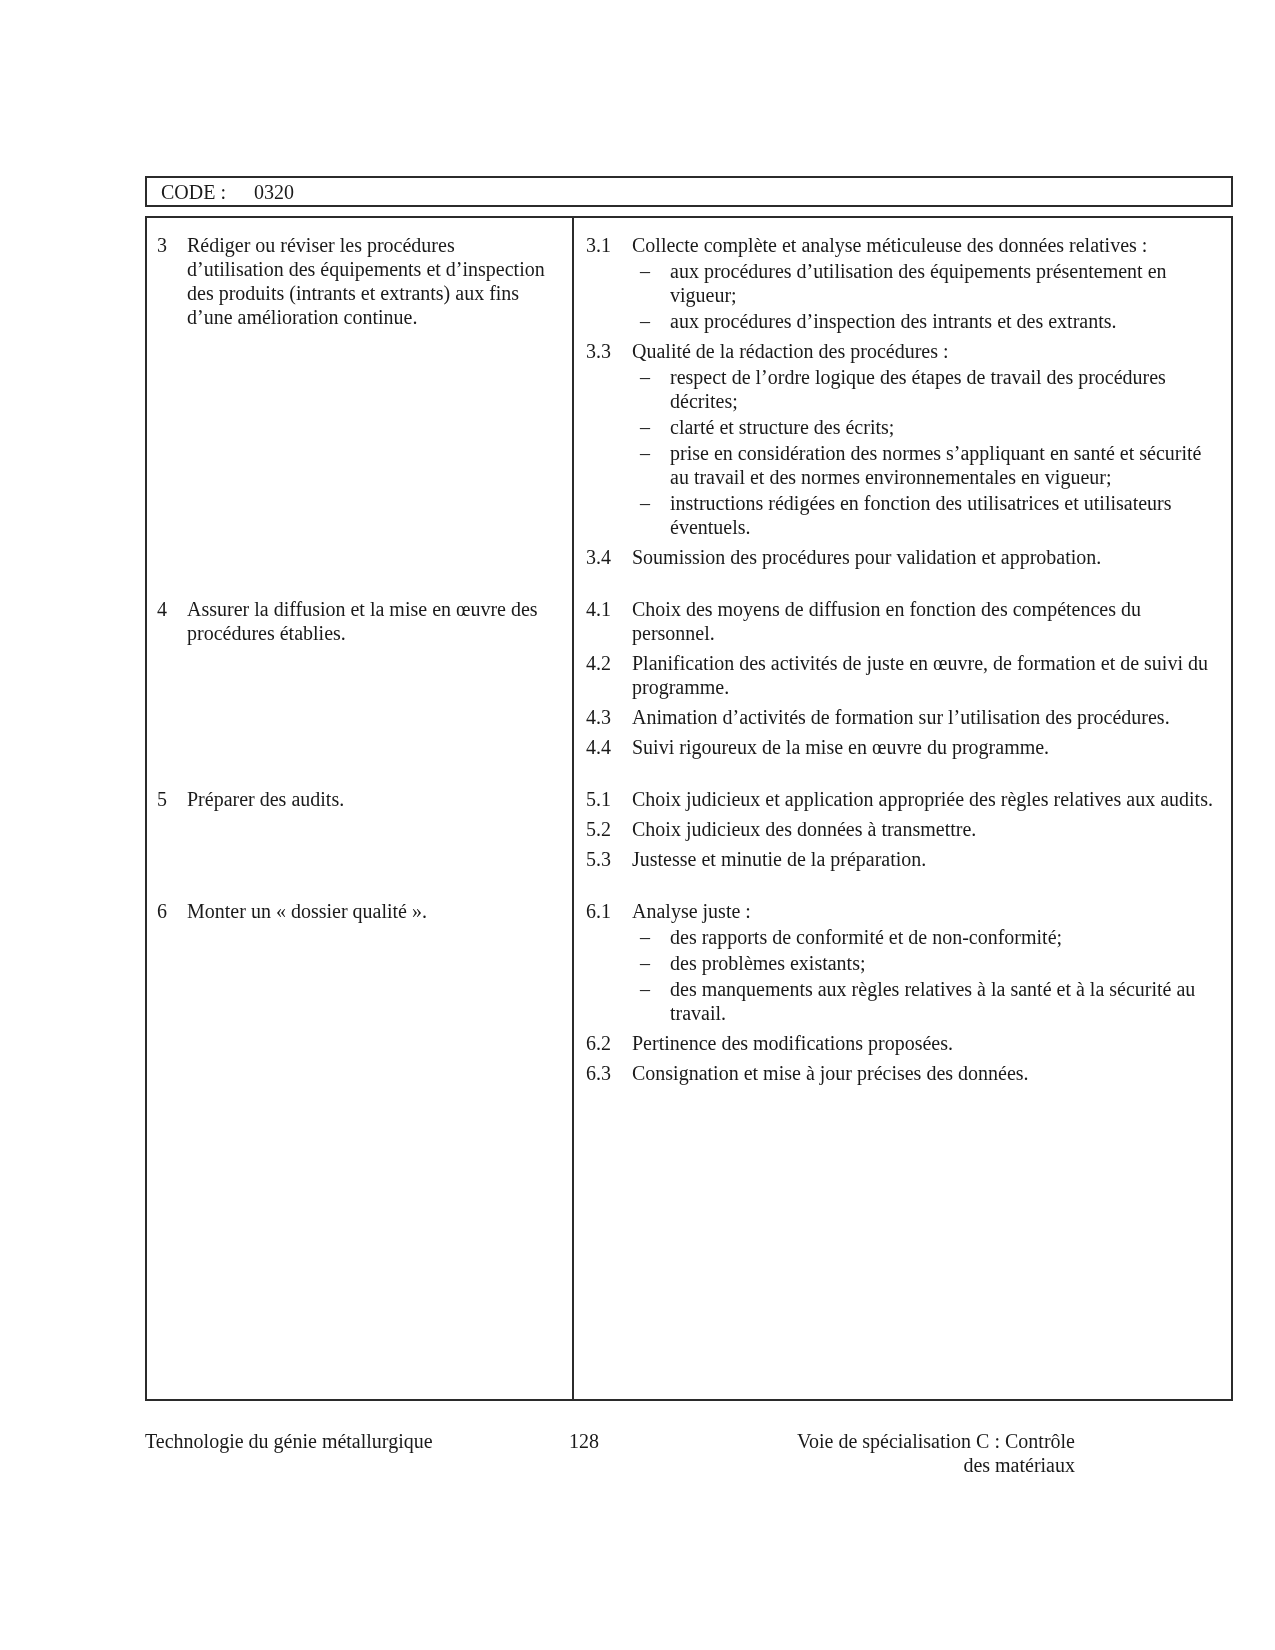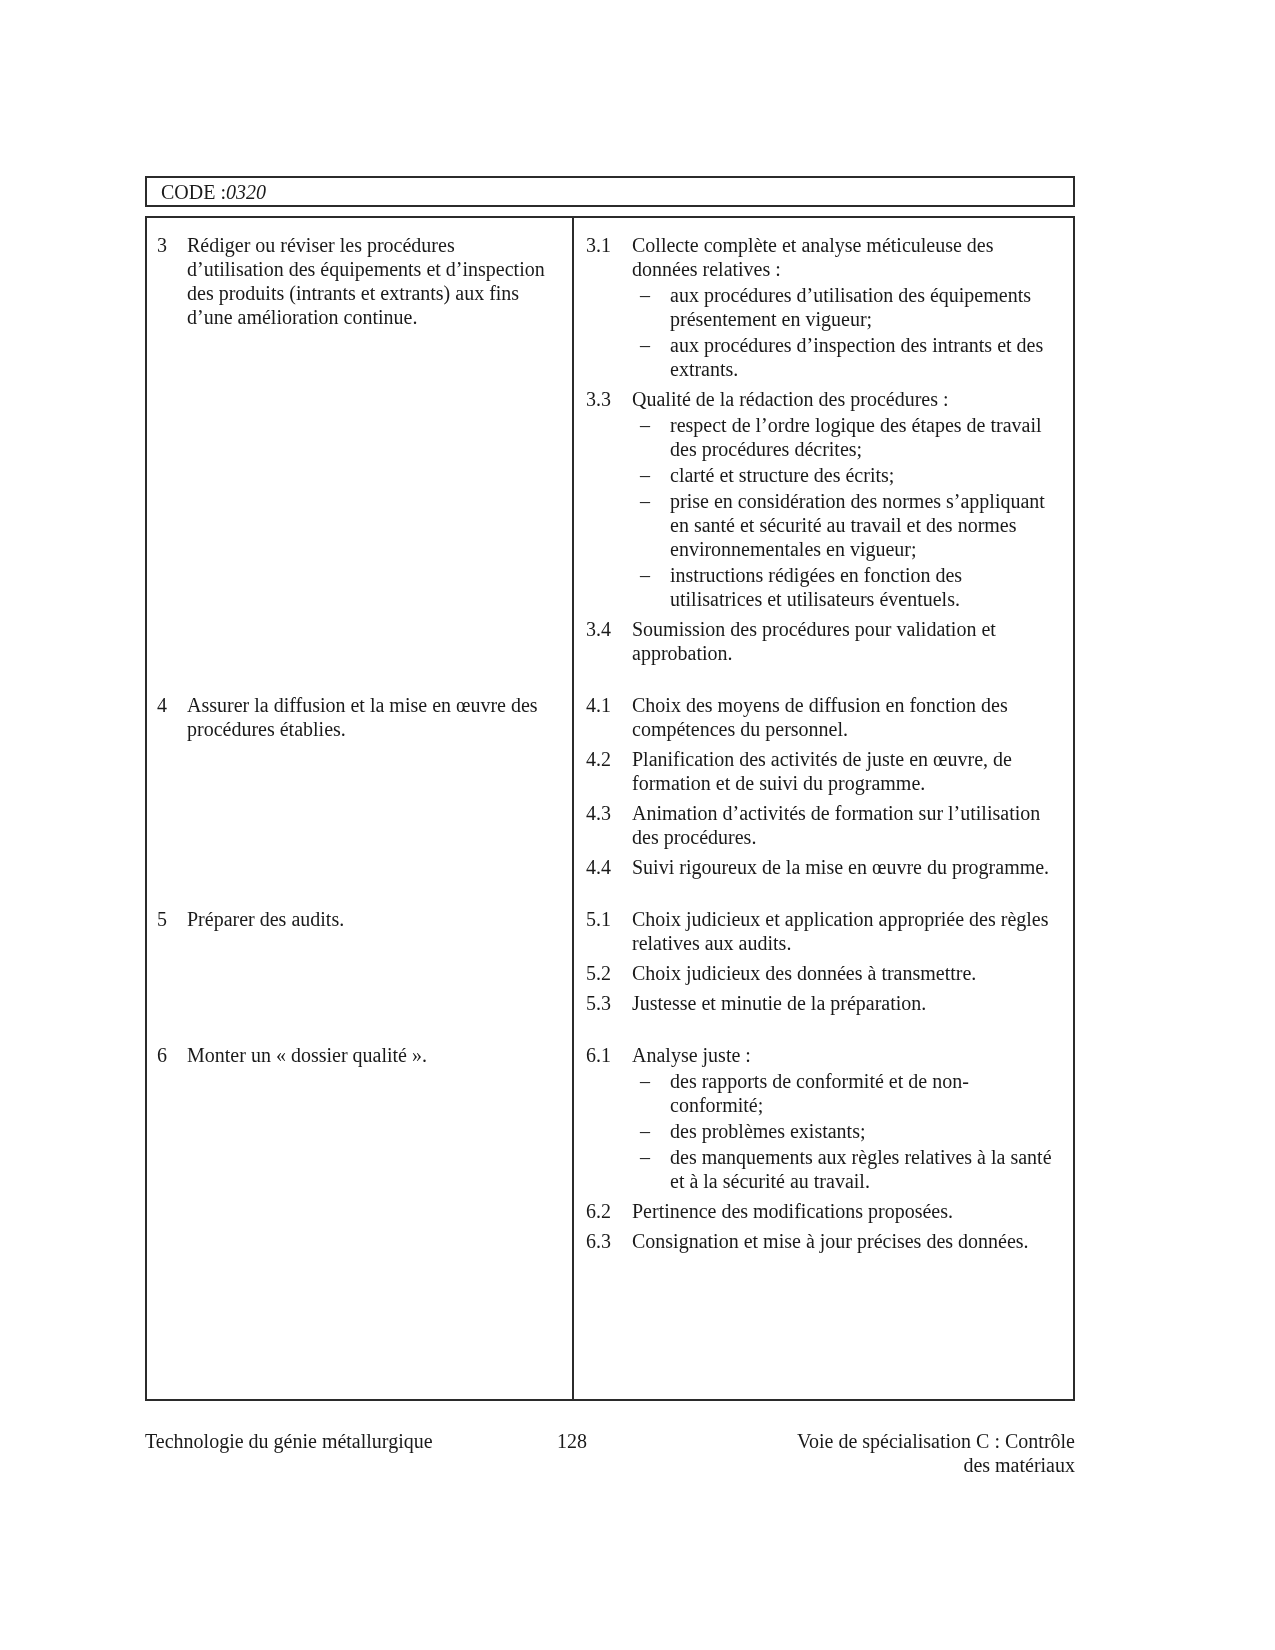--- a/index.html
+++ b/index.html
@@ -13,32 +13,32 @@
     position: relative;
     font-family: "Liberation Serif", serif;
     color: #1a1a1a;
     font-size: 20px;
     line-height: 24px;
   }
   .page {
     position: absolute;
     left: 145px;
     top: 176px;
-    width: 930px;
+    width: 1088px;
   }
   .code-box {
     border: 2px solid #2b2b2b;
     height: 31px;
     display: flex;
     align-items: center;
     padding-left: 14px;
     box-sizing: border-box;
   }
   .code-value {
-    font-style: italic;
+    margin-left: 28px;
   }
   .main-table {
     margin-top: 9px;
     border: 2px solid #2b2b2b;
     box-sizing: border-box;
     position: relative;
     min-height: 1185px;
     padding: 15px 0 14px 0;
   }
   .divider {
@@ -97,21 +97,21 @@
     margin-top: 28px;
     position: relative;
     width: 930px;
     display: flex;
     justify-content: space-between;
     align-items: flex-start;
   }
   .f-left { }
   .f-center {
     position: absolute;
-    left: 412px;
+    left: 424px;
     top: 0;
   }
   .f-right {
     width: 300px;
     text-align: right;
   }
 </style>
 </head>
 <body>
 

